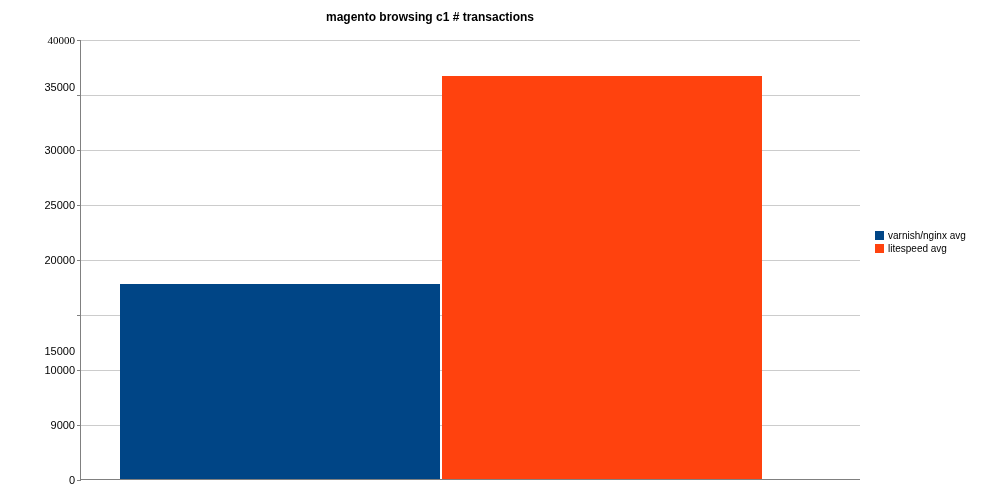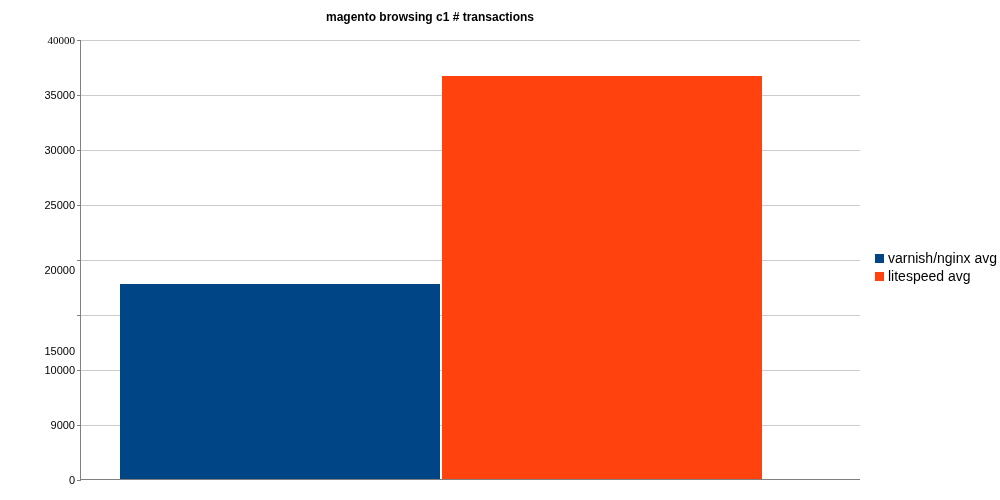--- a/index.html
+++ b/index.html
@@ -58,22 +58,21 @@
     border-top: 1px solid #808080;
   }
   .bar {
     position: absolute;
     bottom: 0;
   }
   .legend {
     position: absolute;
     left: 875px;
     top: 230px;
-    font-size: 14px;
-    margin-top: 20px;
+    font-size: 10px;
   }
   .legend-item {
     display: flex;
     align-items: center;
     margin-bottom: 2px;
   }
   .legend-swatch {
     width: 9px;
     height: 9px;
     margin-right: 4px;
@@ -93,30 +92,30 @@
       <div class="y-tick-mark" style="top: 385px;"></div>
       <div class="y-tick-label" style="top: 385px;">9000</div>
       <div class="gridline" style="top: 330px;"></div>
       <div class="y-tick-mark" style="top: 330px;"></div>
       <div class="y-tick-label" style="top: 330px; margin-left: 12px;">10000</div>
       <div class="gridline" style="top: 275px;"></div>
       <div class="y-tick-mark" style="top: 275px;"></div>
       <div class="y-tick-label" style="top: 275px; margin-top: 36px;">15000</div>
       <div class="gridline" style="top: 220px;"></div>
       <div class="y-tick-mark" style="top: 220px;"></div>
-      <div class="y-tick-label" style="top: 230px; margin-left: 20px;">20000</div>
+      <div class="y-tick-label" style="top: 220px; margin-left: 20px;">20000</div>
       <div class="gridline" style="top: 165px;"></div>
       <div class="y-tick-mark" style="top: 165px;"></div>
       <div class="y-tick-label" style="top: 165px;">25000</div>
       <div class="gridline" style="top: 110px;"></div>
       <div class="y-tick-mark" style="top: 110px;"></div>
       <div class="y-tick-label" style="top: 110px; text-align: right;">30000</div>
       <div class="gridline" style="top: 55px;"></div>
       <div class="y-tick-mark" style="top: 55px;"></div>
-      <div class="y-tick-label" style="top: 55px;">35000</div>
+      <div class="y-tick-label" style="top: 47px;">35000</div>
       <div class="gridline" style="top: 0px;"></div>
       <div class="y-tick-mark" style="top: 0px;"></div>
       <div class="y-tick-label" style="top: 0px; font-family: Liberation Serif, serif;">40000</div>
       <div class="bar" style="left: 38.64px; width: 320px; height: 194.7px; background: rgb(0, 69, 134);"></div>
       <div class="bar" style="left: 360.64px; width: 320px; height: 402.6px; background: rgb(255, 66, 14);"></div>
     </div>
 
   <div class="legend" id="legend">
       <div class="legend-item">
         <span class="legend-swatch" style="background: rgb(0, 69, 134);"></span>

